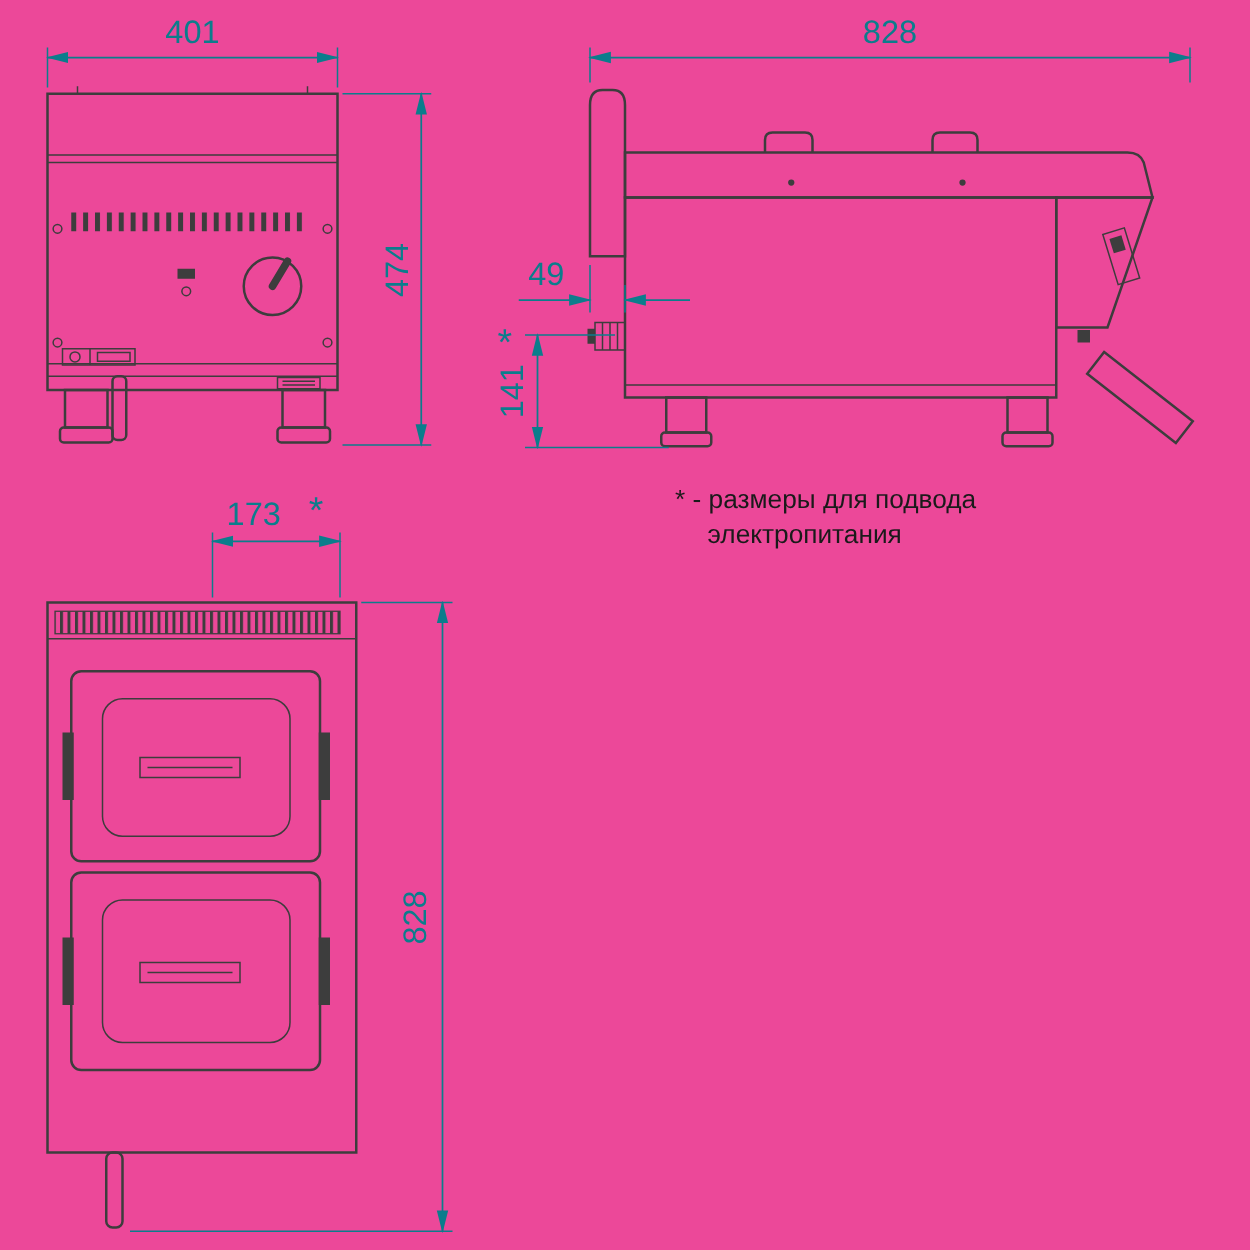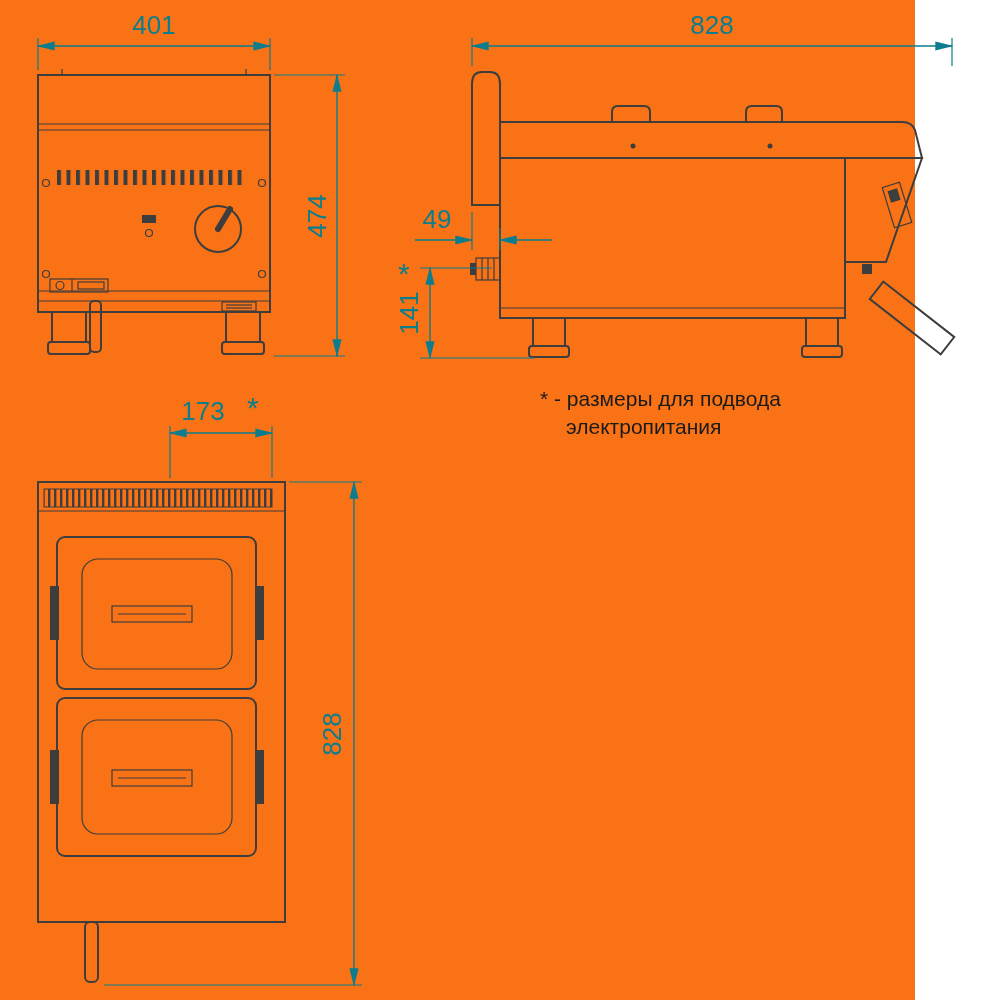--- a/index.html
+++ b/index.html
@@ -1,18 +1,18 @@
 <!DOCTYPE html>
 <html style="--accent: #0b7d8c; --line: #3d3d3d;"><head>
 <meta charset="utf-8">
 <style>
   :root { --accent: #0b7d8c; --line: #3d3d3d; }
   html, body { margin: 0; padding: 0; background: #ffffff; }
   .canvas {
-    position: relative; width: 915px; height: 1000px; background: #f97316;
+    position: relative; width: 1000px; height: 1000px; background: #ec4899;
     font-family: "Liberation Sans", sans-serif;
   }
   svg { display: block; }
   .outline { fill: none; stroke: var(--line); stroke-width: 2; }
   .thin    { fill: none; stroke: var(--line); stroke-width: 1.2; }
   .solid   { fill: var(--line); stroke: none; }
   .dim     { fill: none; stroke: var(--accent); stroke-width: 1.4; }
   .ext     { fill: none; stroke: var(--accent); stroke-width: 1.2; }
   .dimtxt  { font: 26px "Liberation Sans", sans-serif; fill: var(--accent); }
   .star    { font: 30px "Liberation Sans", sans-serif; fill: var(--accent); }

